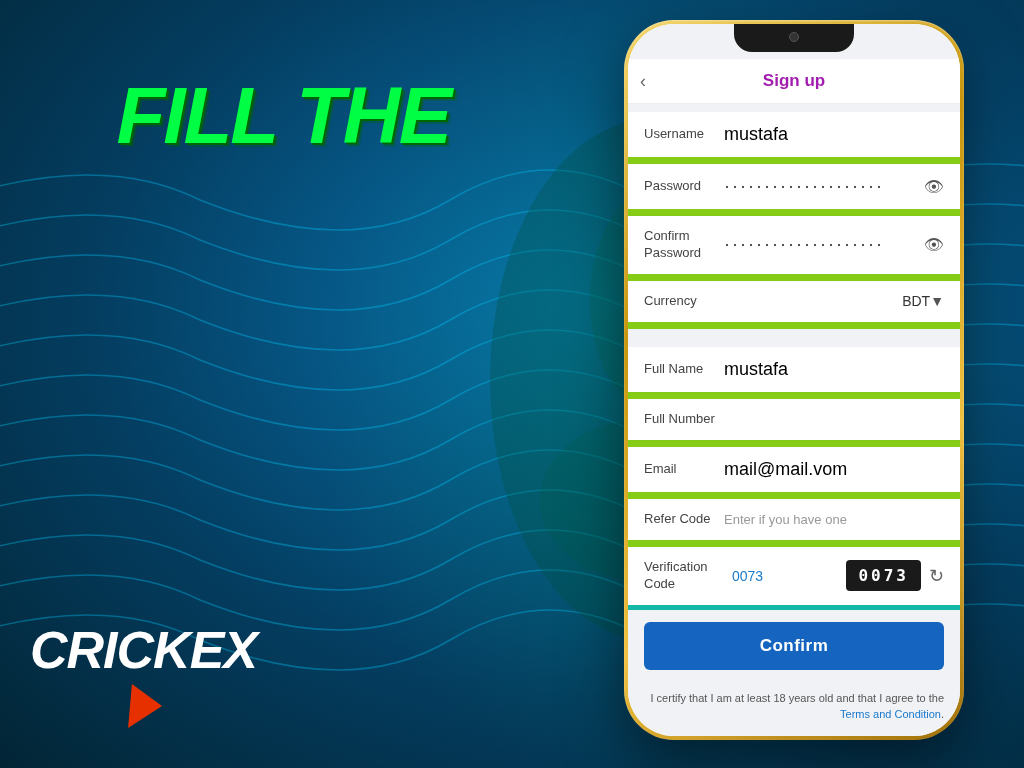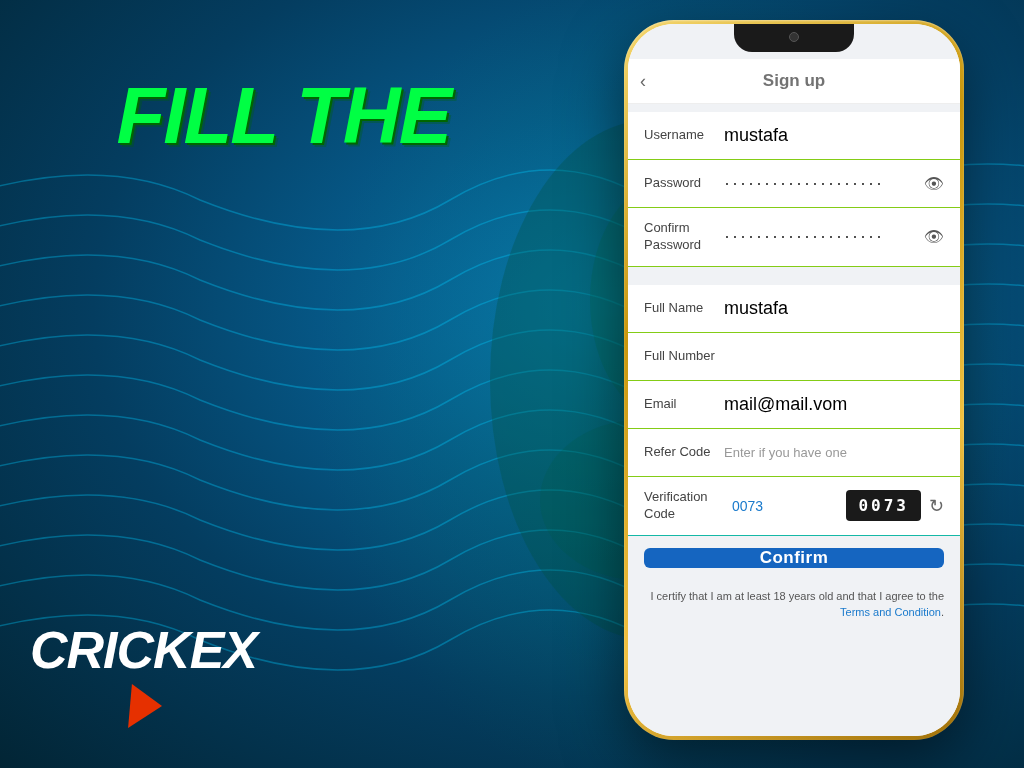--- a/index.html
+++ b/index.html
@@ -156,34 +156,34 @@
       font-size: 18px;
       color: #666;
       background: none;
       border: none;
       cursor: pointer;
     }
 
     .screen-title {
       font-size: 17px;
       font-weight: 600;
-      color: #737373;
+      color: #a21caf;
     }
 
     
     .form-section {
       background: white;
       margin: 8px 0 0 0;
     }
 
     .form-row {
       display: flex;
       align-items: center;
       padding: 12px 16px;
-      border-bottom: 1px solid #84cc16;
+      border-bottom: 7px solid #84cc16;
       min-height: 48px;
     }
 
     .form-label {
       font-size: 13px;
       color: #444;
       width: 80px;
       flex-shrink: 0;
       line-height: 1.3;
     }
@@ -227,21 +227,21 @@
     .section-gap {
       height: 10px;
       background: #f0f2f5;
     }
 
     
     .verification-row {
       display: flex;
       align-items: center;
       padding: 12px 16px;
-      border-bottom: 1px solid #14b8a6;
+      border-bottom: 5px solid #14b8a6;
       gap: 8px;
     }
 
     .verification-label {
       font-size: 13px;
       color: #444;
       width: 80px;
       flex-shrink: 0;
       line-height: 1.3;
     }
@@ -269,20 +269,21 @@
       cursor: pointer;
     }
 
     
     .confirm-btn {
       margin: 12px 16px;
       background: #1565c0;
       color: white;
       border: none;
       border-radius: 6px;
+      padding: 14px;
       width: calc(100% - 32px);
       font-size: 17px;
       font-weight: 600;
       cursor: pointer;
       letter-spacing: 0.5px;
     }
 
     
     .terms-text {
       padding: 8px 16px 20px;
@@ -371,20 +372,25 @@
             <span class="form-value dots">····················</span>
             <span class="eye-icon">👁</span>
           </div>
 
           <div class="form-row">
             <span class="form-label">Confirm Password</span>
             <span class="form-value dots">····················</span>
             <span class="eye-icon">👁</span>
           </div>
 
+          <div class="form-row">
+            <span class="form-label">Currency</span>
+            <span class="form-value currency">BDT</span>
+            <span class="dropdown-icon">▼</span>
+          </div>
         </div>
 
         <div class="section-gap"></div>
 
         
         <div class="form-section">
 
           <div class="form-row">
             <span class="form-label">Full Name</span>
             <span class="form-value">mustafa</span>

